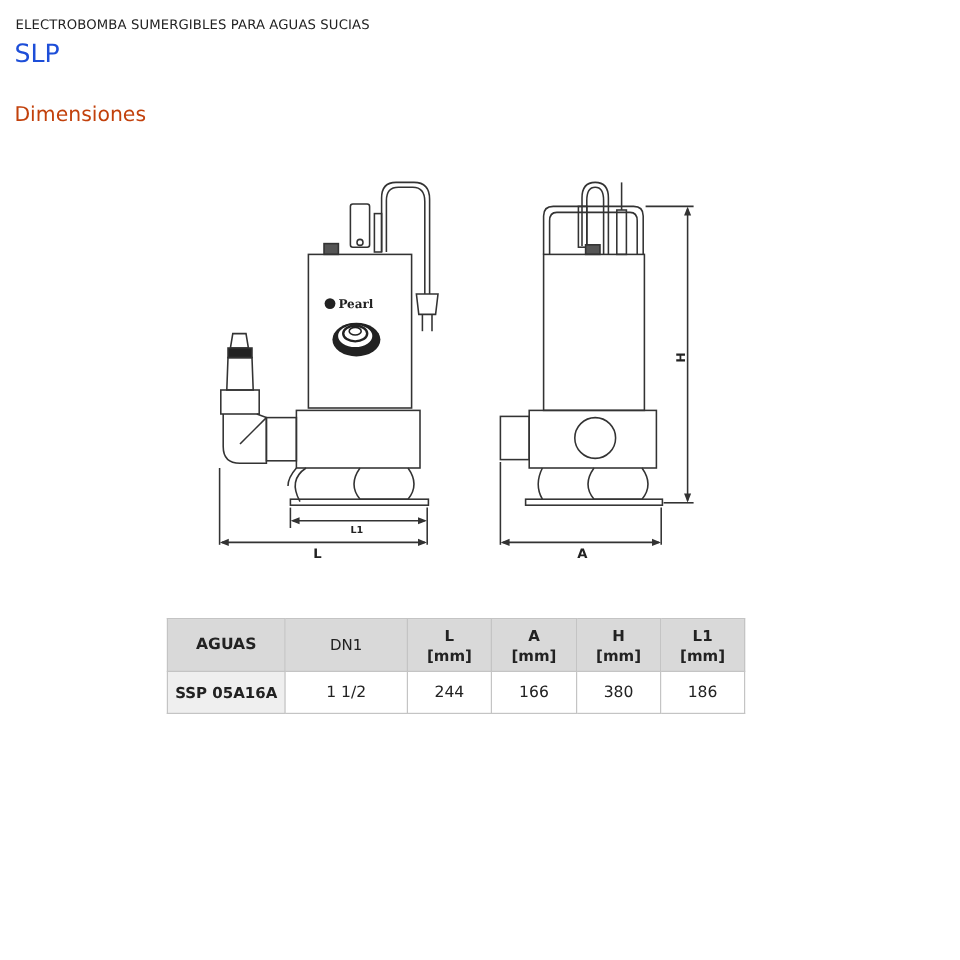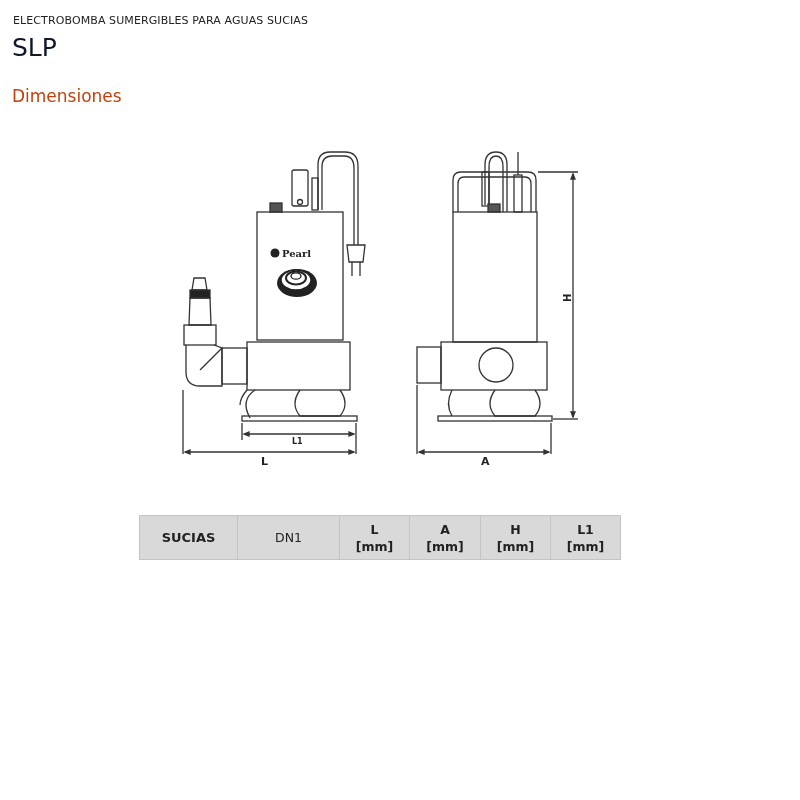--- a/index.html
+++ b/index.html
@@ -1,19 +1,19 @@
 <!DOCTYPE html>
 <html><head>
 <meta charset="utf-8">
 <style>
   html, body { margin: 0; padding: 0; background: #ffffff; }
   body { width: 800px; height: 800px; position: relative; overflow: hidden;
          font-family: "DejaVu Sans", sans-serif; color: #222; }
   .subtitle { position: absolute; left: 13px; top: 14px; font-size: 11px; letter-spacing: 0.1px; color: #222; }
-  .title { position: absolute; left: 12px; top: 33px; font-size: 25px; color: #0f172a; }
+  .title { position: absolute; left: 12px; top: 33px; font-size: 21px; color: #1d4ed8; }
   .section { position: absolute; left: 12px; top: 86px; font-size: 17px; color: #c2410c; }
   .drawing { position: absolute; left: 0; top: 0; }
   table.dims { position: absolute; left: 139px; top: 515px; border-collapse: collapse;
                font-family: "DejaVu Sans", sans-serif; font-size: 13px; color: #222; }
   table.dims th, table.dims td { border: 1px solid #c4c4c4; text-align: center; padding: 0; }
   table.dims th { background: #d9d9d9; height: 43px; font-weight: bold; font-size: 12.5px; line-height: 17px; }
   table.dims th.model-h { font-size: 13px; }
   table.dims th.dn-h { font-weight: normal; text-align: center; }
   table.dims td { height: 34px; }
   table.dims td.model { background: #efefef; font-weight: bold; font-size: 12.5px; }
@@ -118,23 +118,31 @@
     <line x1="573" y1="174" x2="573" y2="417"></line>
     <path d="M573 174 l-2 5 l4 0 Z" fill="#333"></path>
     <path d="M573 417 l-2 -5 l4 0 Z" fill="#333"></path>
     <text x="0" y="0" transform="translate(567 298) rotate(-90) translate(-4 4)" font-family="DejaVu Sans, sans-serif" font-size="10" font-weight="bold" fill="#222" stroke="none">H</text>
   </g>
 </svg>
 
 <table class="dims">
   <thead>
     <tr>
-      <th class="model-h" style="width:97px"><span>SUCIAS</span></th>
+      <th class="model-h" style="width:97px"><span>AGUAS</span></th>
       <th class="dn-h" style="width:101px"><span>DN1</span></th>
       <th style="width:69px"><span>L</span><br><span>[mm]</span></th>
       <th style="width:70px"><span>A</span><br><span>[mm]</span></th>
       <th style="width:69px"><span>H</span><br><span>[mm]</span></th>
       <th style="width:69px"><span>L1</span><br><span>[mm]</span></th>
     </tr>
   </thead>
   <tbody>
+    <tr>
+      <td class="model">SSP 05A16A</td>
+      <td>1 1/2</td>
+      <td>244</td>
+      <td>166</td>
+      <td>380</td>
+      <td>186</td>
+    </tr>
   </tbody>
 </table>
 
 </body></html>

